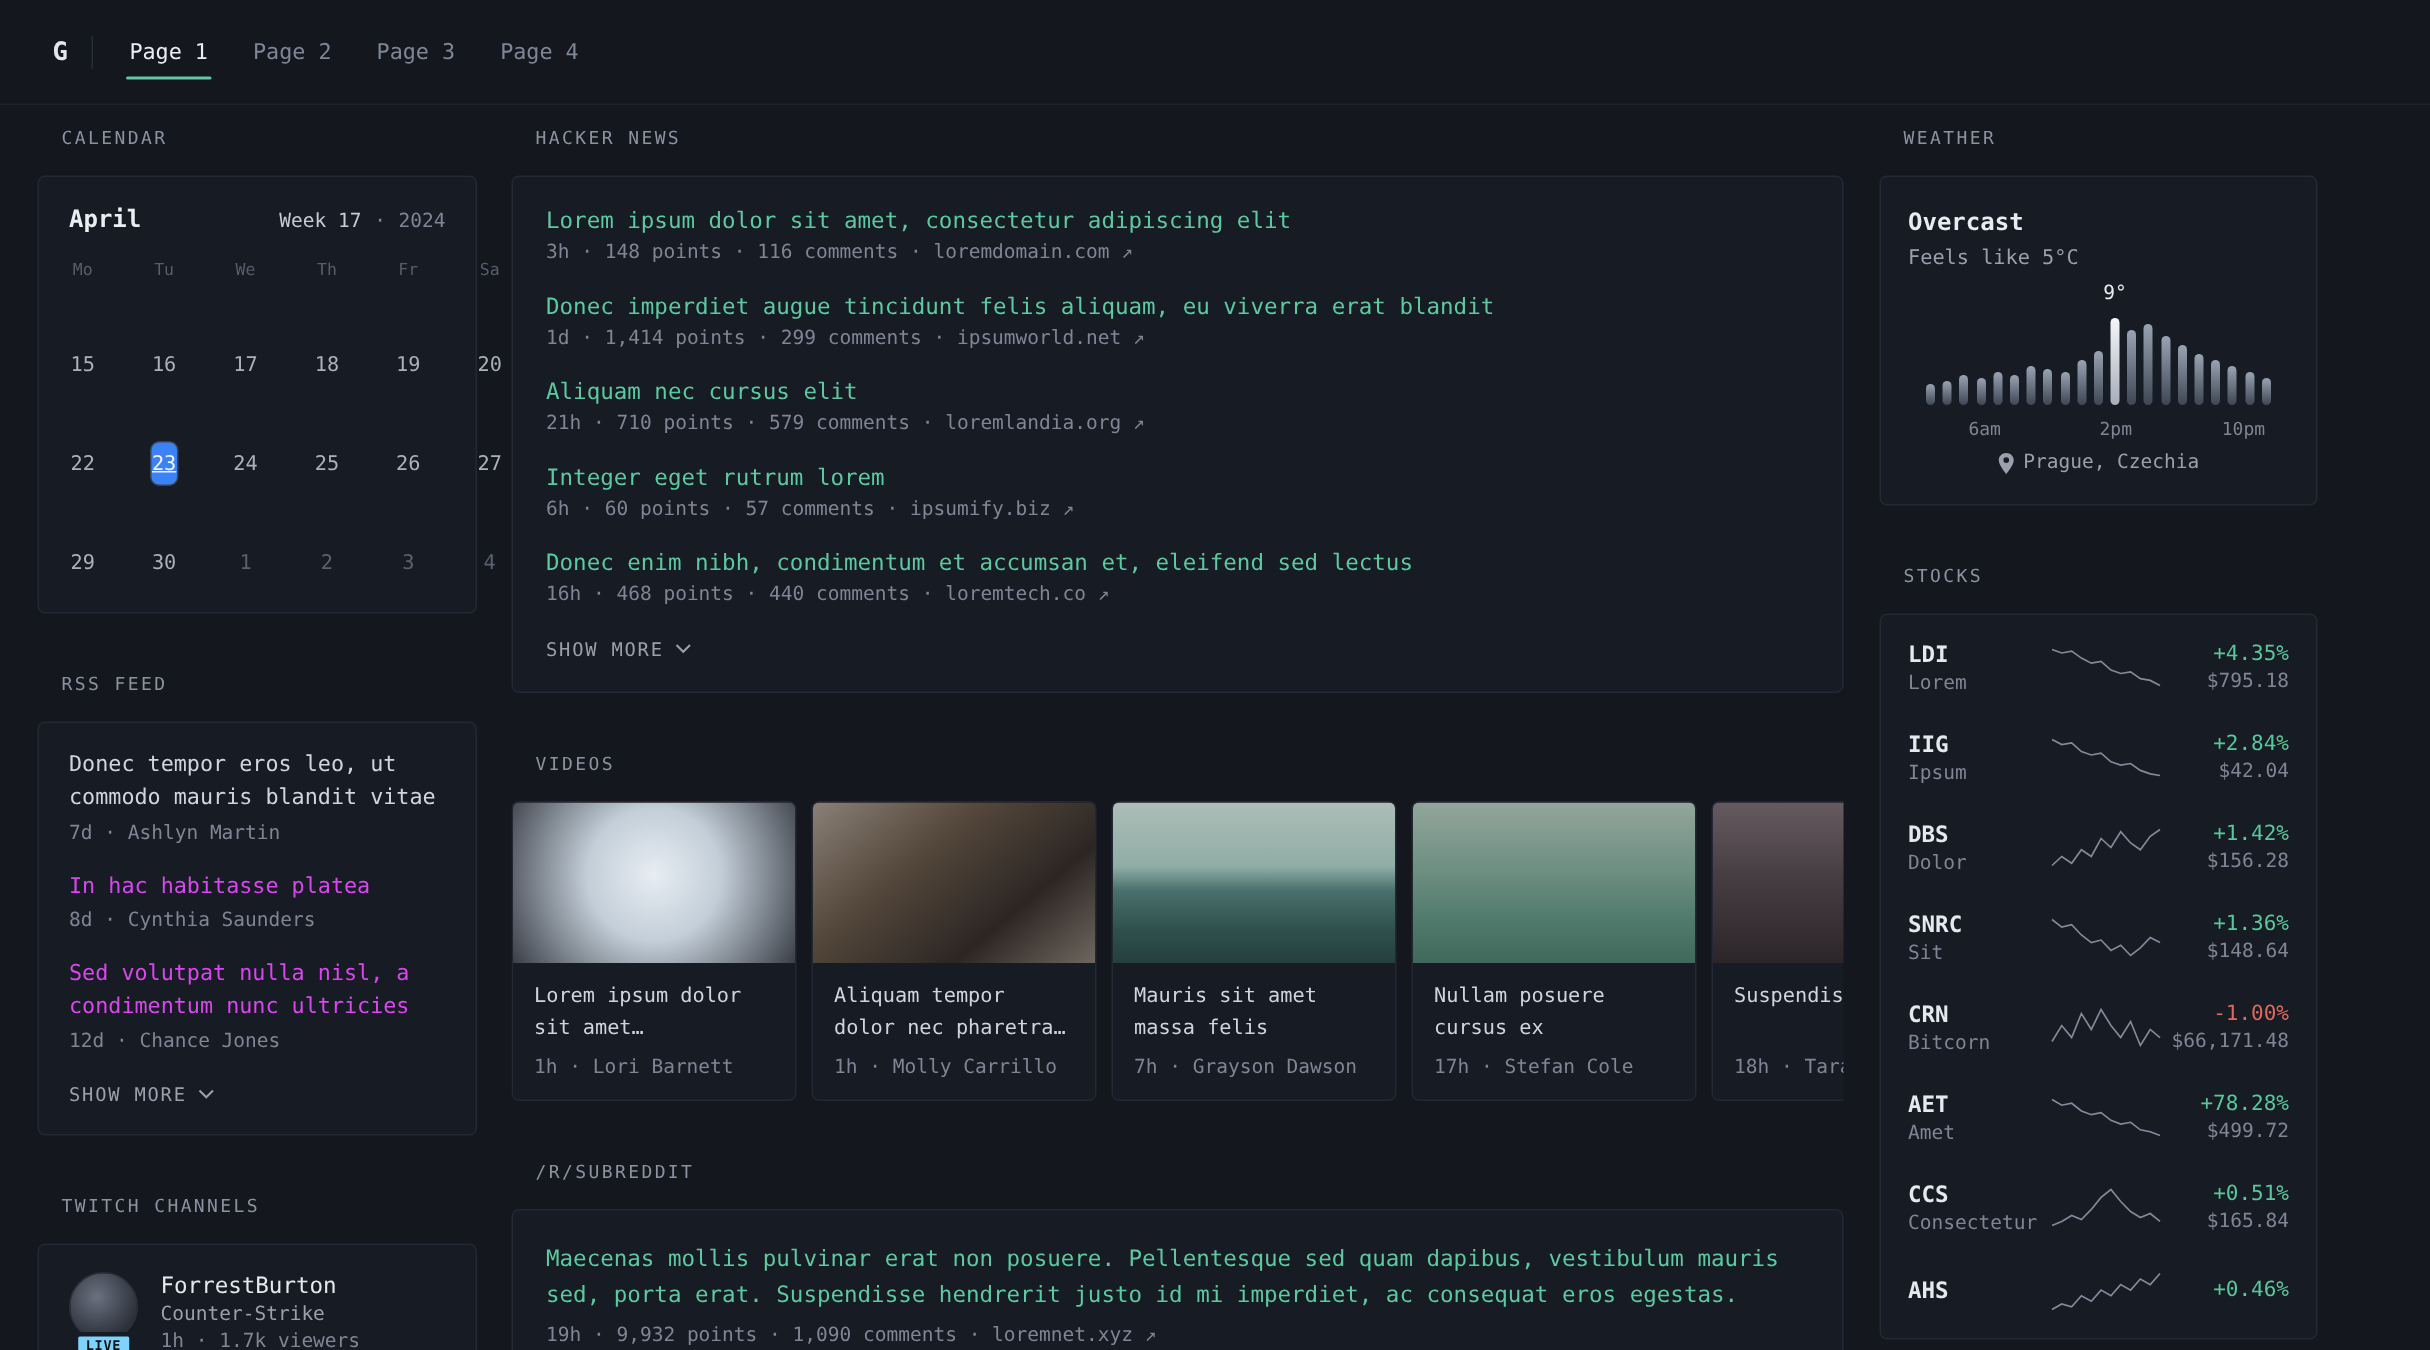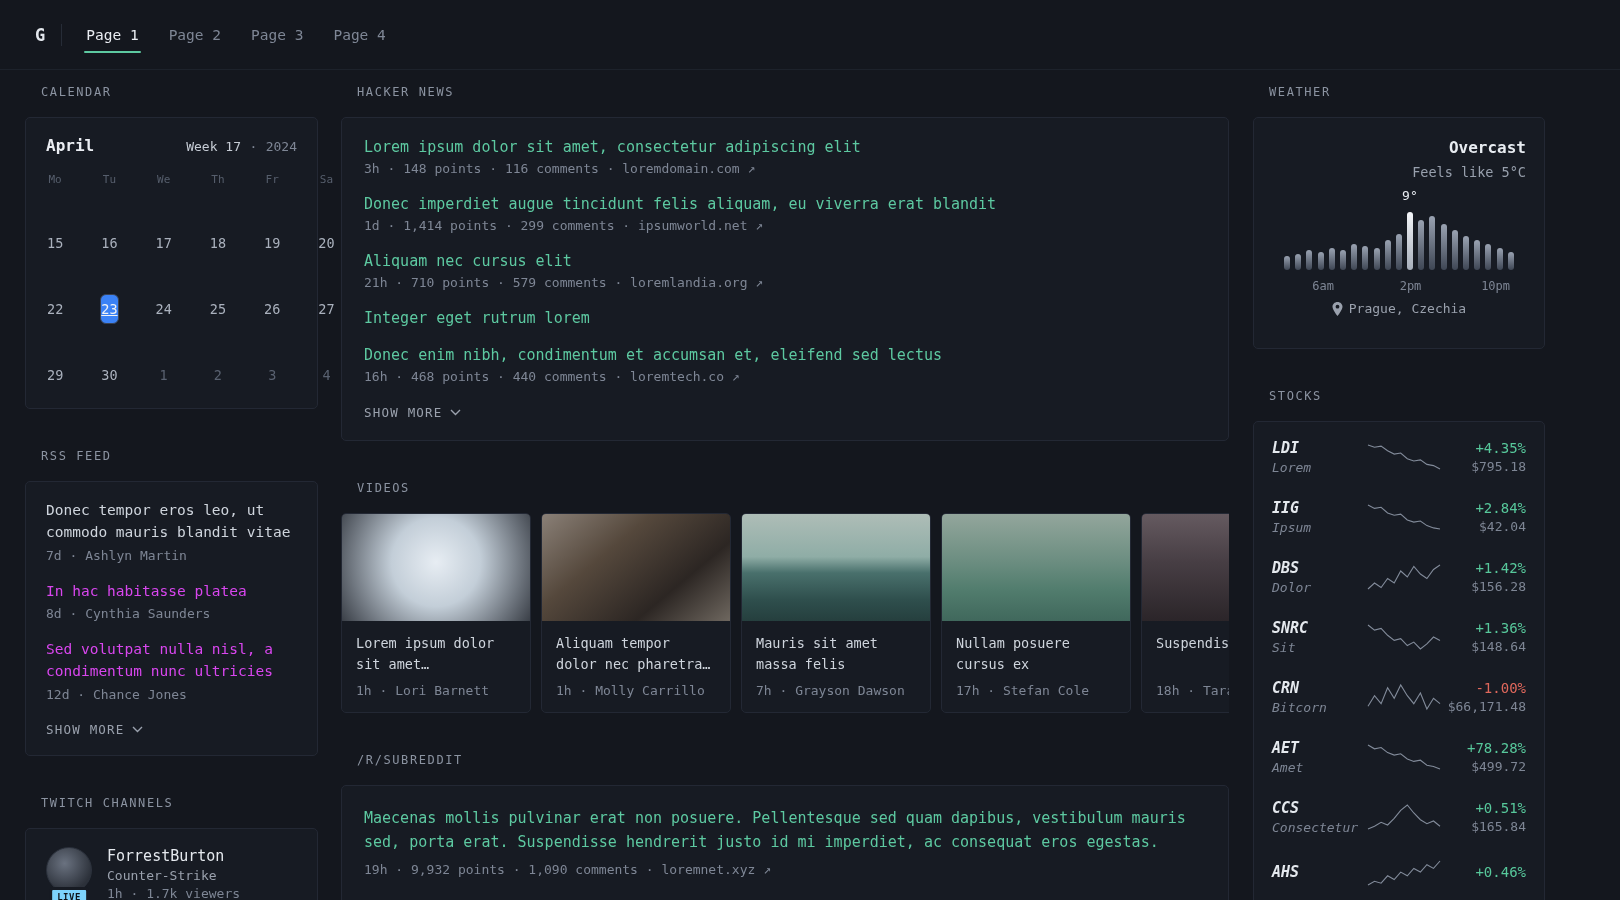--- a/index.html
+++ b/index.html
@@ -71,37 +71,37 @@
   .thumb-3 { background:linear-gradient(180deg, #93a69c 0%, #6b8d80 45%, #527d6e 70%, #40685c 100%); }
   .thumb-4 { background:linear-gradient(180deg, #655a60 0%, #473e44 45%, #2b2529 100%); }
   .video-body { padding:12px 14px 14px; }
   .video-title { font-size:13.5px; line-height:1.55; color:#cfd5dd; height:42px; overflow:hidden; display:-webkit-box; -webkit-line-clamp:2; -webkit-box-orient:vertical; }
   .video-meta { font-size:13px; color:#7e8695; margin-top:8px; white-space:nowrap; }
   
   .sub-panel { padding:20px 22px; min-height:160px; }
   .sub-title { font-size:15px; line-height:1.6; color:#5dc9a1; cursor:pointer; }
   .sub-meta { font-size:13px; color:#7e8695; margin-top:8px; }
   
-  .weather-panel { padding:20px 18px 32px; text-align:right; }
+  .weather-panel { padding:20px 18px 20px; text-align:left; }
   .w-cond { font-size:16px; font-weight:bold; color:#e8ecf1; }
   .w-feels { font-size:13.5px; color:#98a0ad; margin-top:7px; }
   .w-chartwrap { width:230px; margin:30px auto 0; }
   .w-bars { display:flex; align-items:flex-end; justify-content:space-between; height:60px; position:relative; }
   .w-bar { width:6px; border-radius:3px; background:linear-gradient(to bottom,#9aa3b2,#3e4654); }
   .w-bar.hl { background:linear-gradient(to bottom,#f4f6f9,#a6aeba); }
   .w-peak { position:absolute; top:-22px; transform:translateX(-50%); font-size:13px; color:#e8ecf1; white-space:nowrap; }
   .w-times { position:relative; height:16px; margin-top:9px; font-size:12px; color:#7e8695; }
   .w-times span { position:absolute; transform:translateX(-50%); }
   .w-time-0 { left:17%; } .w-time-1 { left:55%; } .w-time-2 { left:92%; }
   .w-loc { margin-top:6px; font-size:13px; color:#9aa1ad; display:flex; align-items:center; justify-content:center; gap:6px; }
   .pin { width:11px; height:14px; }
   
   .stocks-panel { padding:5px 18px; }
   .st-row { display:flex; align-items:center; justify-content:space-between; padding:12px 0; cursor:pointer; }
-  .st-left { width:94px; flex-shrink:0;font-style:italic; }
+  .st-left { width:94px; flex-shrink:0; }
   .st-sym { font-size:15px; font-weight:bold; color:#e5e9ee; }
   .st-name { font-size:13px; color:#7e8695; margin-top:3px; white-space:nowrap; }
   .st-spark { width:76px; height:28px; flex-shrink:0; }
   .st-right { flex:1; text-align:right; }
   .st-chg { font-size:14px; }
   .st-chg.up { color:#57c89b; }
   .st-chg.down { color:#e0685c; }
   .st-price { font-size:13px; color:#7e8695; margin-top:3px; white-space:nowrap; }
 </style>
 </head>
@@ -242,20 +242,21 @@
         <div class="hn-item">
           <div class="hn-title">Donec imperdiet augue tincidunt felis aliquam, eu viverra erat blandit</div>
           <div class="hn-meta">1d · 1,414 points · 299 comments · ipsumworld.net ↗</div>
         </div>
         <div class="hn-item">
           <div class="hn-title">Aliquam nec cursus elit</div>
           <div class="hn-meta">21h · 710 points · 579 comments · loremlandia.org ↗</div>
         </div>
         <div class="hn-item">
           <div class="hn-title">Integer eget rutrum lorem</div>
+          <div class="hn-meta">6h · 60 points · 57 comments · ipsumify.biz ↗</div>
         </div>
         <div class="hn-item">
           <div class="hn-title">Donec enim nibh, condimentum et accumsan et, eleifend sed lectus</div>
           <div class="hn-meta">16h · 468 points · 440 comments · loremtech.co ↗</div>
         </div>
         <div class="show-more">
           <span>SHOW MORE</span>
           <svg class="chev" viewBox="0 0 11 7">
               <polyline points="1,1 5.5,5.5 10,1" fill="none" stroke="#9aa1ad" stroke-width="1.4"></polyline>
             </svg>

